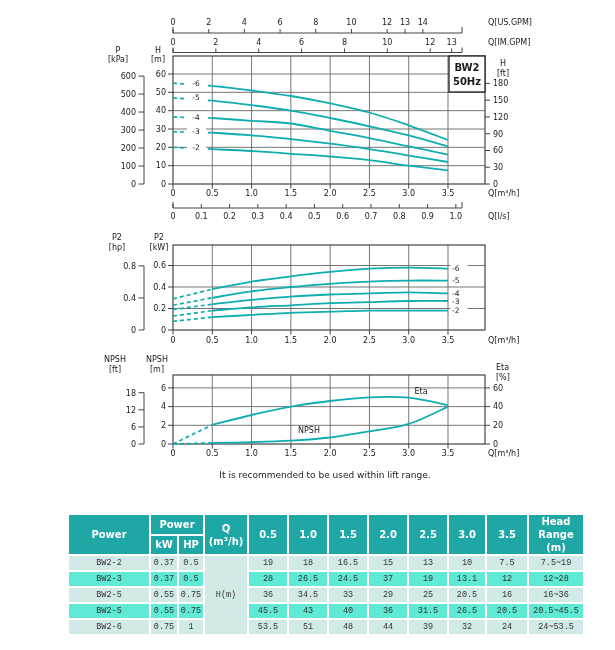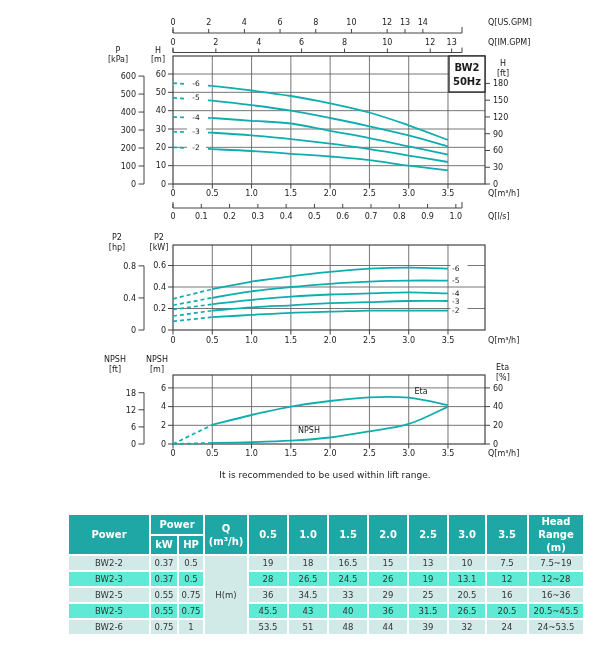--- a/index.html
+++ b/index.html
@@ -8,21 +8,21 @@
   #charts{position:absolute;left:0;top:0;}
   svg text{font-family:"DejaVu Sans", sans-serif;fill:#1a1a1a;}
   #caption{position:absolute;left:65px;top:470px;width:520px;text-align:center;
            font-size:9px;color:#222;}
   #table-wrap{position:absolute;left:67px;top:513px;}
   #table-wrap table{border-collapse:collapse;table-layout:fixed;}
   #table-wrap th,#table-wrap td{border:2px solid #fff;text-align:center;vertical-align:middle;
       padding:0;overflow:hidden;}
   #table-wrap thead th{background:var(--thead,#1FA7A5);color:#fff;font-size:10px;font-weight:bold;line-height:1.3;}
   #table-wrap thead tr{height:19px;}
-  #table-wrap tbody tr{height:16px;}
+  #table-wrap tbody tr{height:16px;font-family:Liberation Mono, monospace;}
   #table-wrap tbody td{font-size:8.5px;color:#333;background:#5eead4;}
   #table-wrap tr.alt td{background:var(--rowalt,#D2EAE7);}
   #table-wrap td.hm{background:var(--rowalt,#D2EAE7);margin-top:17px;}
 </style>
 </head>
 <body>
 
 <div id="app">
   <svg id="charts" width="615" height="505">
       <g>
@@ -418,21 +418,21 @@
             <td>7.5</td>
             <td>7.5~19</td>
           </tr>
           <tr>
             <td>BW2-3</td>
             <td>0.37</td>
             <td>0.5</td>
             <td>28</td>
             <td>26.5</td>
             <td>24.5</td>
-            <td>26</td>
+            <td>37</td>
             <td>19</td>
             <td>13.1</td>
             <td>12</td>
             <td>12~28</td>
           </tr>
           <tr class="alt">
             <td>BW2-5</td>
             <td>0.55</td>
             <td>0.75</td>
             <td>36</td>

